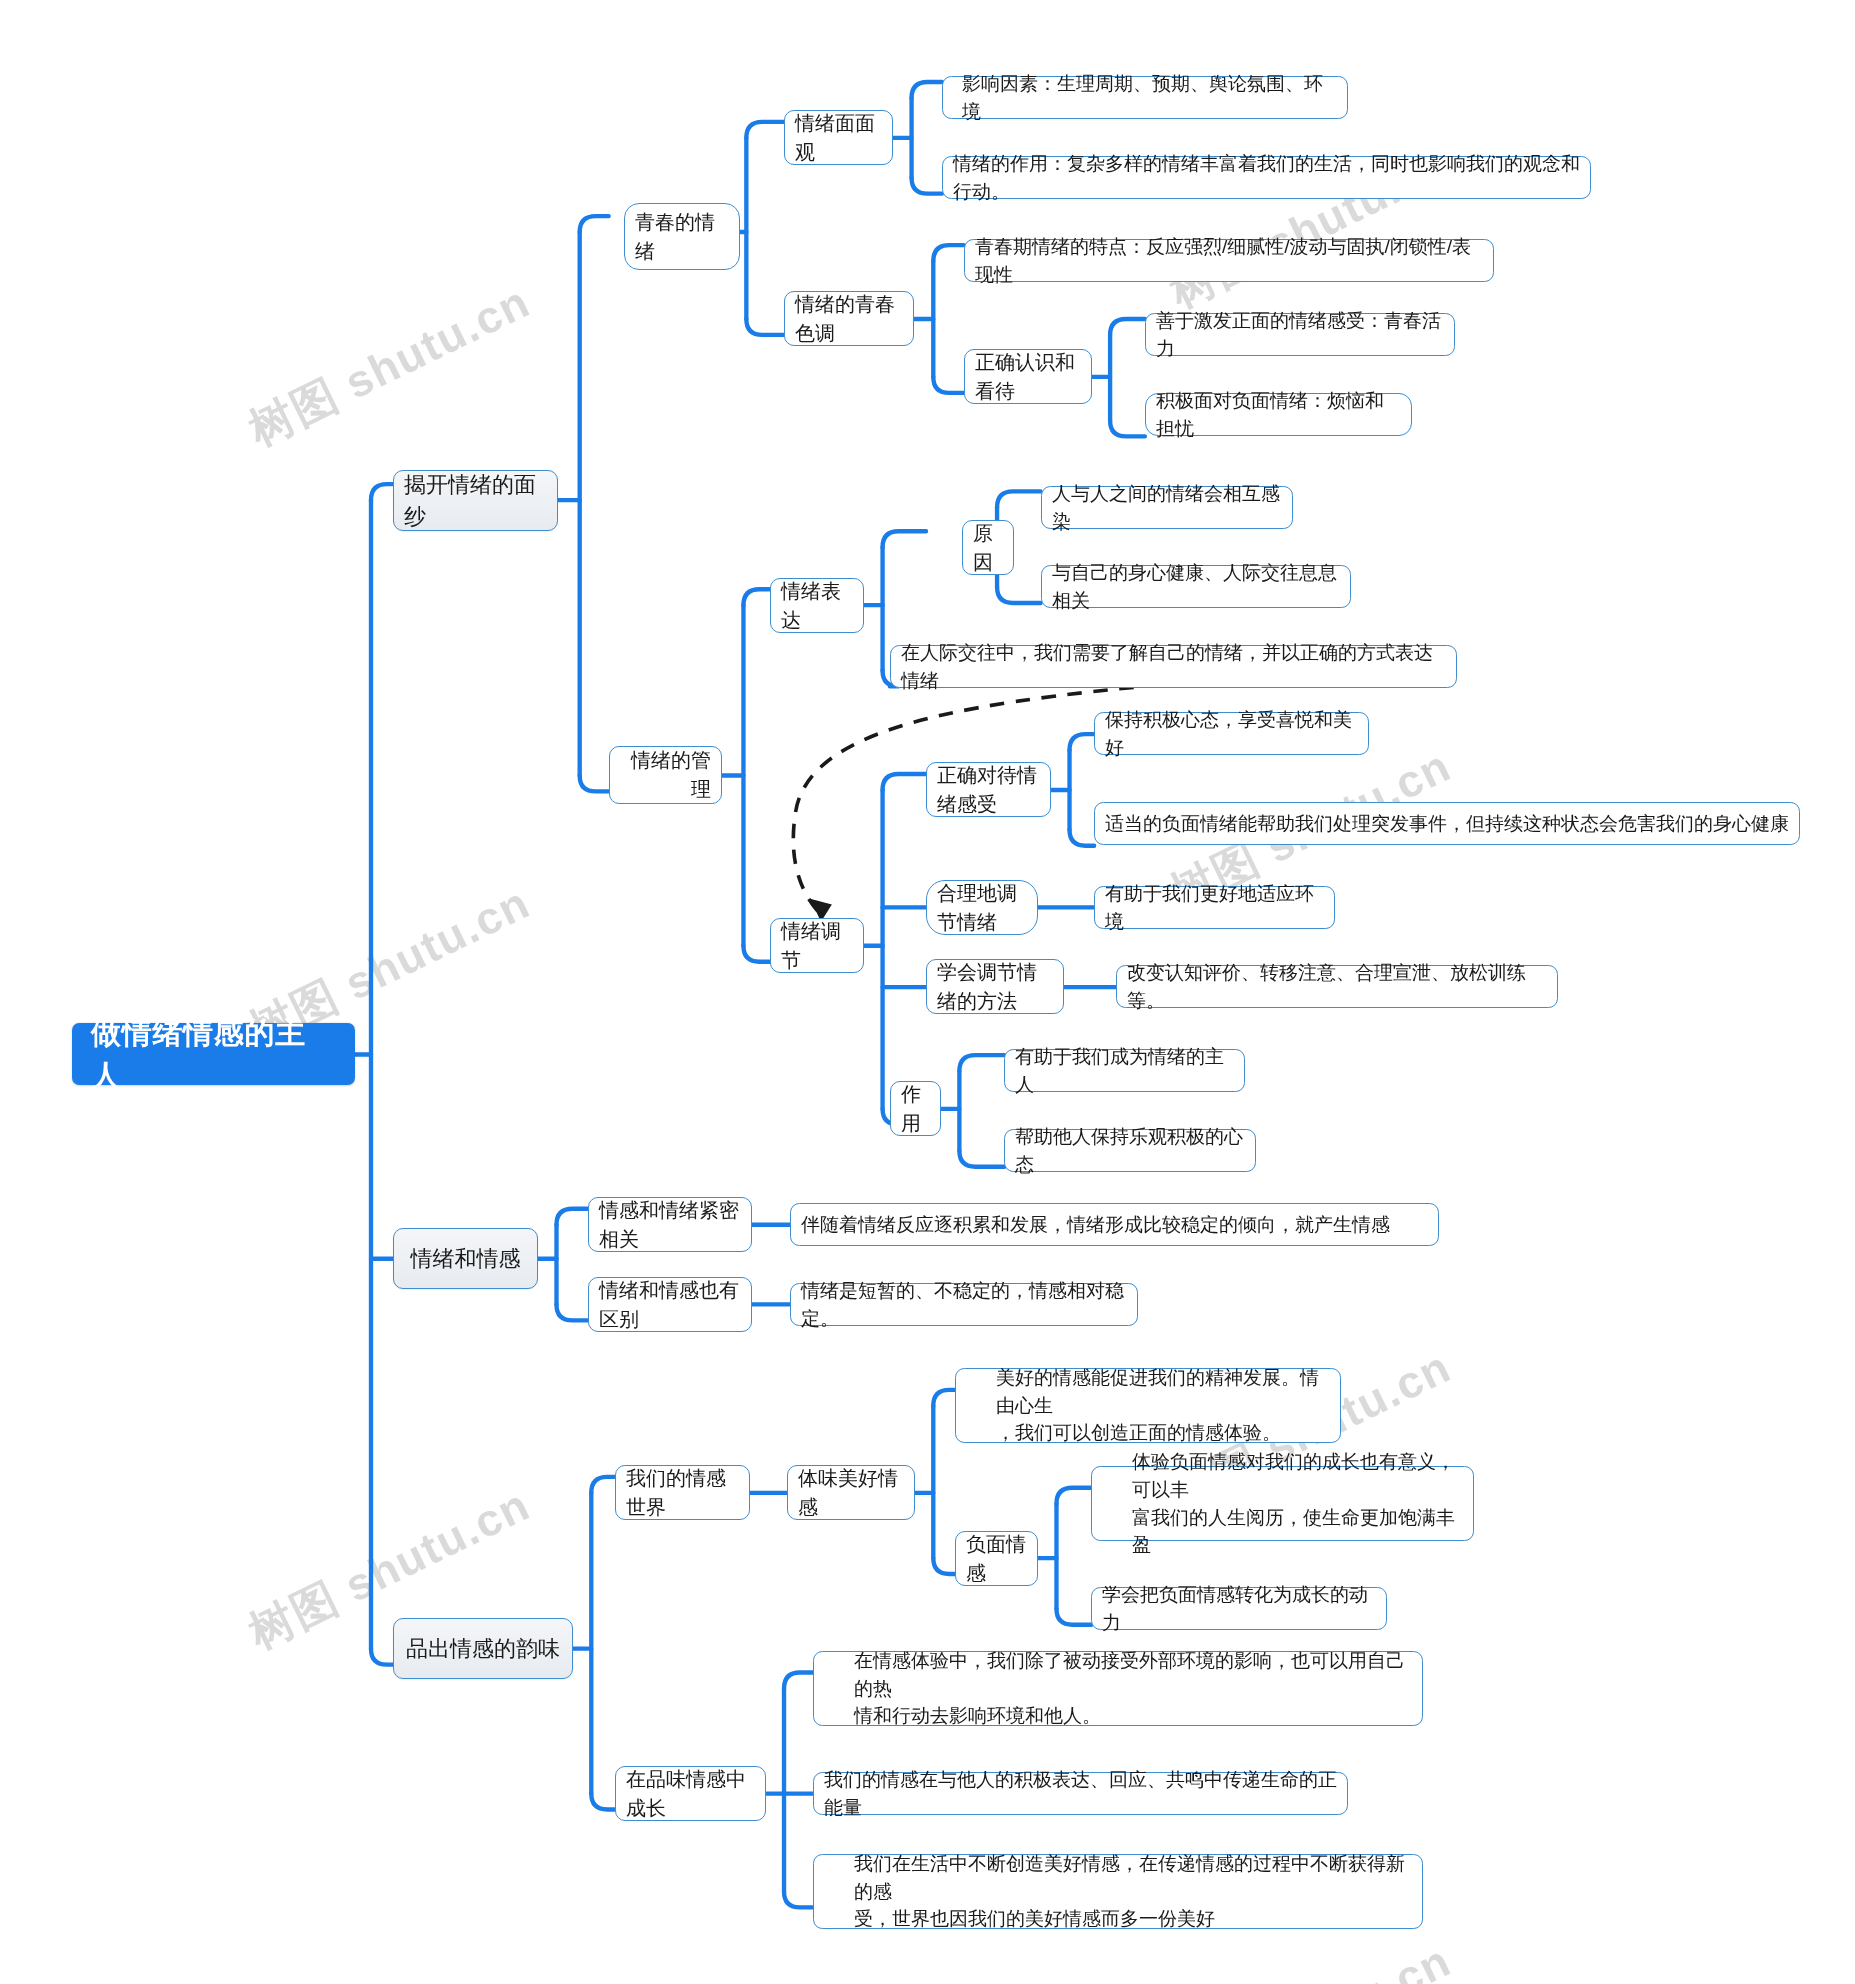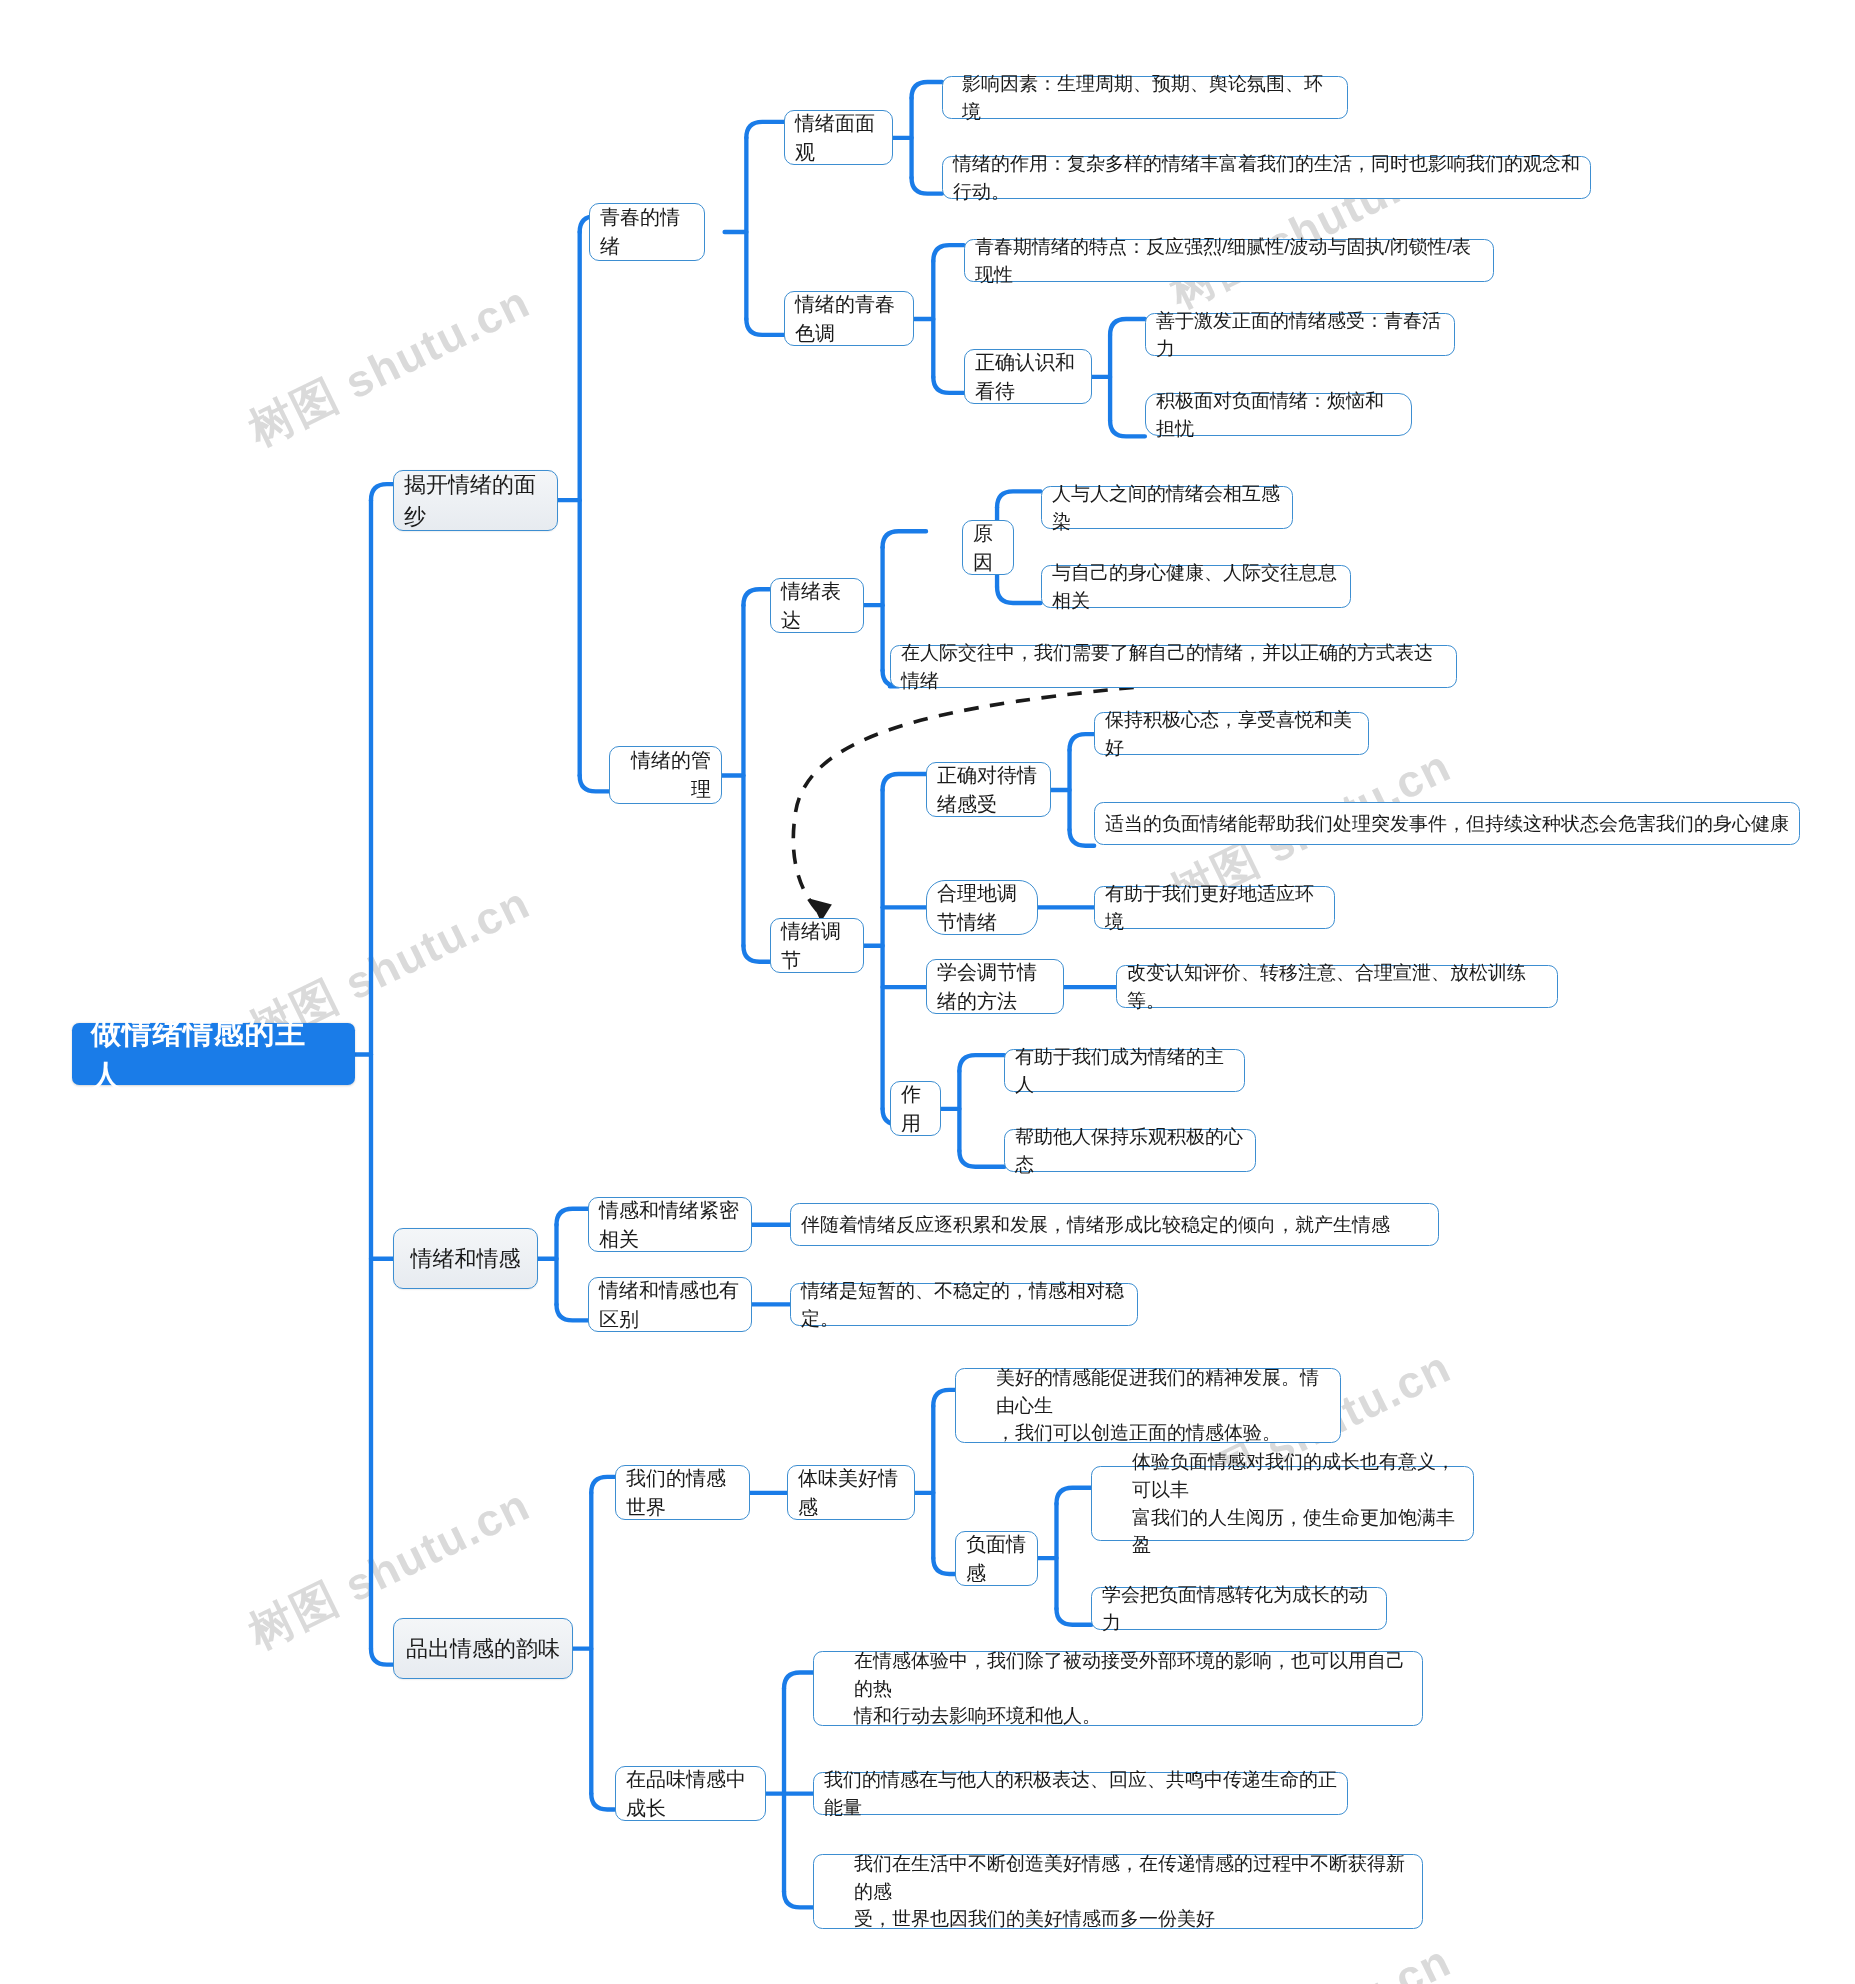--- a/index.html
+++ b/index.html
@@ -150,21 +150,21 @@
     <g fill="none" stroke="#1a1a1a" stroke-width="5" stroke-dasharray="20 16" stroke-linecap="butt">
       <path d="M1780,930 C1400,960 1120,985 1098,1120 C1086,1195 1110,1238 1133,1262"></path>
     </g>
     <polygon points="1133,1272 1118,1240 1148,1248" fill="#1a1a1a"></polygon>
   </svg>
 
   <div class="node root" style="left:72px;top:1023px;width:283px;height:62px;justify-content:center;">做情绪情感的主人</div>
 
   <div class="node lvl2" style="left:393px;top:470px;width:165px;height:61px;justify-content:center;">揭开情绪的面纱</div>
 
-  <div class="node lvl3" style="left:589px;top:203px;width:116px;height:58px;justify-content:center;">青春的情绪</div>
+  <div class="node lvl3" style="left:624px;top:203px;width:116px;height:67px;justify-content:center;border-radius:15px;">青春的情绪</div>
 
   <div class="node lvl3" style="left:784px;top:110px;width:109px;height:55px;justify-content:center;">情绪面面观</div>
 
   <div class="node leaf" style="left:942px;top:76px;width:406px;height:43px;padding-left:19px;">影响因素：生理周期、预期、舆论氛围、环境</div>
 
   <div class="node leaf" style="left:942px;top:156px;width:649px;height:43px;">情绪的作用：复杂多样的情绪丰富着我们的生活，同时也影响我们的观念和行动。</div>
 
   <div class="node lvl3" style="left:784px;top:291px;width:130px;height:55px;justify-content:center;">情绪的青春色调</div>
 
   <div class="node leaf" style="left:964px;top:239px;width:530px;height:43px;">青春期情绪的特点：反应强烈/细腻性/波动与固执/闭锁性/表现性</div>

